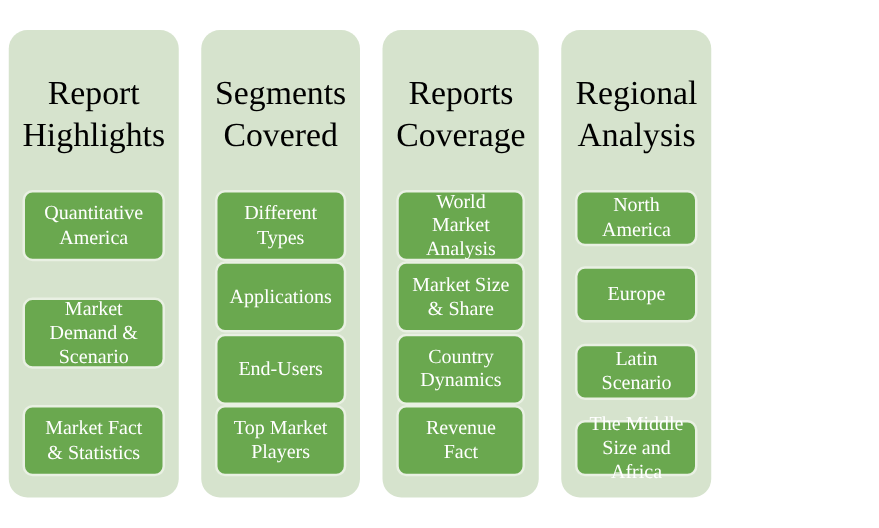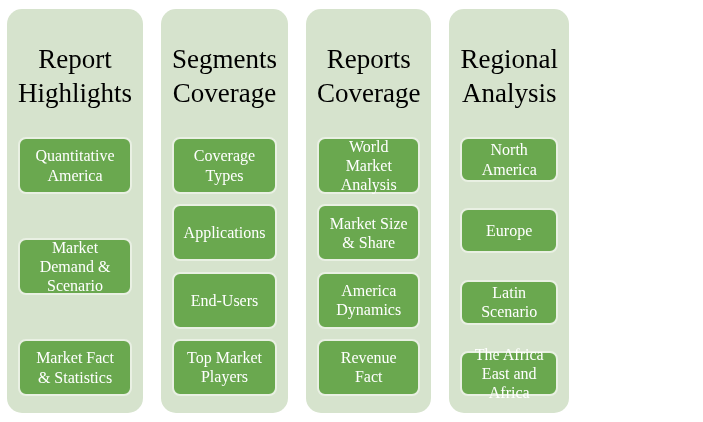--- a/index.html
+++ b/index.html
@@ -15,21 +15,21 @@
   body {
     width: 703px;
     height: 422px;
     background: var(--page-bg);
     font-family: "Liberation Serif", "DejaVu Serif", serif;
     overflow: hidden;
   }
   .board {
     width: 560px;
     height: 422px;
-    padding: 9px 7px;
+    padding: 24px 7px;
     display: flex;
     gap: 18px;
   }
   .panel {
     flex: 1 1 0;
     background: var(--panel-bg);
     border-radius: 15px;
     display: flex;
     flex-direction: column;
     padding: 8px 11px 17px;
@@ -77,42 +77,42 @@
   <section class="panel">
     <h2 class="panel-title">Report Highlights</h2>
     <div class="buttons">
       <div class="btn">Quantitative America</div>
       <div class="btn">Market Demand &amp; Scenario</div>
       <div class="btn">Market Fact &amp; Statistics</div>
     </div>
   </section>
 
   <section class="panel">
-    <h2 class="panel-title">Segments Coverage</h2>
+    <h2 class="panel-title">Segments Covered</h2>
     <div class="buttons">
-      <div class="btn">Coverage Types</div>
+      <div class="btn">Different Types</div>
       <div class="btn">Applications</div>
       <div class="btn">End-Users</div>
       <div class="btn">Top Market Players</div>
     </div>
   </section>
 
   <section class="panel">
     <h2 class="panel-title">Reports Coverage</h2>
     <div class="buttons">
       <div class="btn">World Market Analysis</div>
       <div class="btn">Market Size &amp; Share</div>
-      <div class="btn">America Dynamics</div>
+      <div class="btn">Country Dynamics</div>
       <div class="btn">Revenue Fact</div>
     </div>
   </section>
 
   <section class="panel compact">
     <h2 class="panel-title">Regional Analysis</h2>
     <div class="buttons">
       <div class="btn">North America</div>
       <div class="btn">Europe</div>
       <div class="btn">Latin Scenario</div>
-      <div class="btn">The Africa East and Africa</div>
+      <div class="btn">The Middle Size and Africa</div>
     </div>
   </section>
 
 </div>
 
 </body></html>

